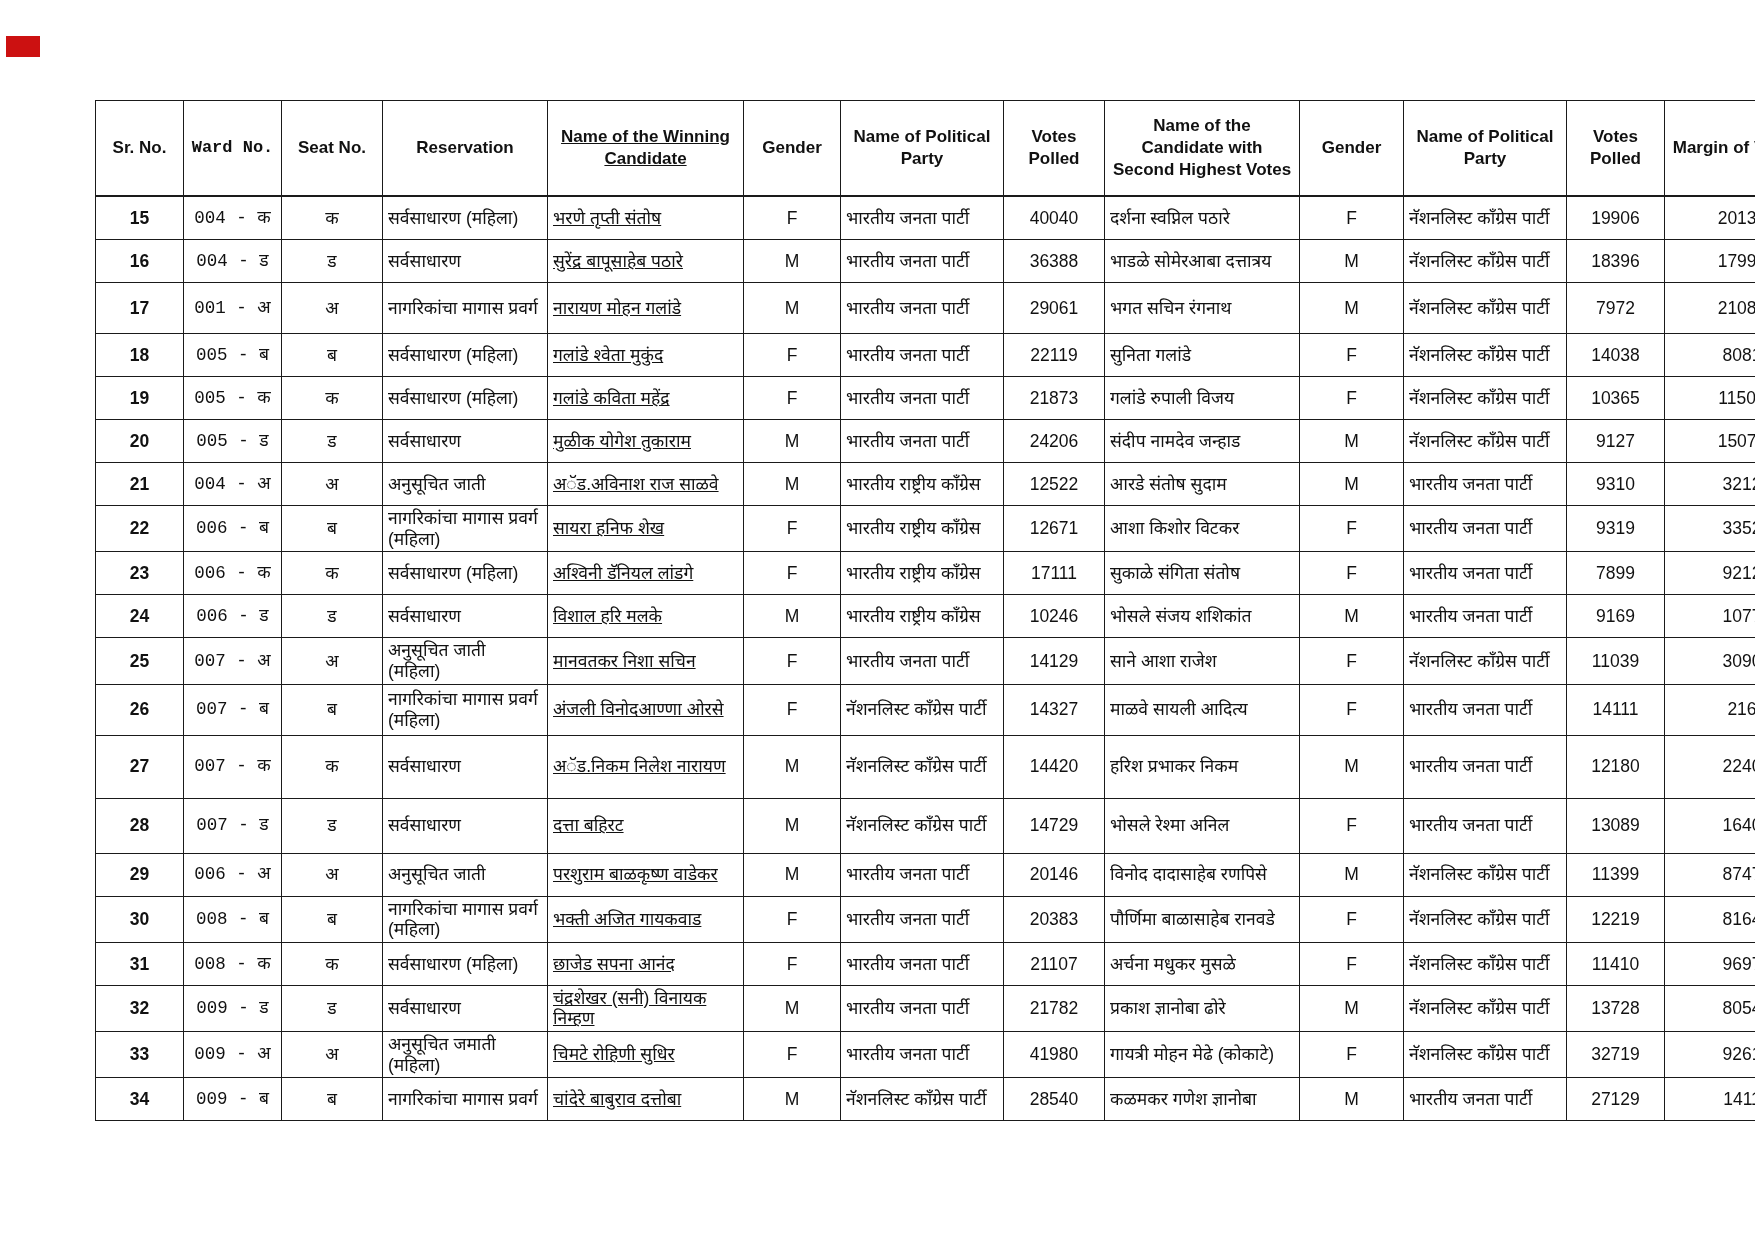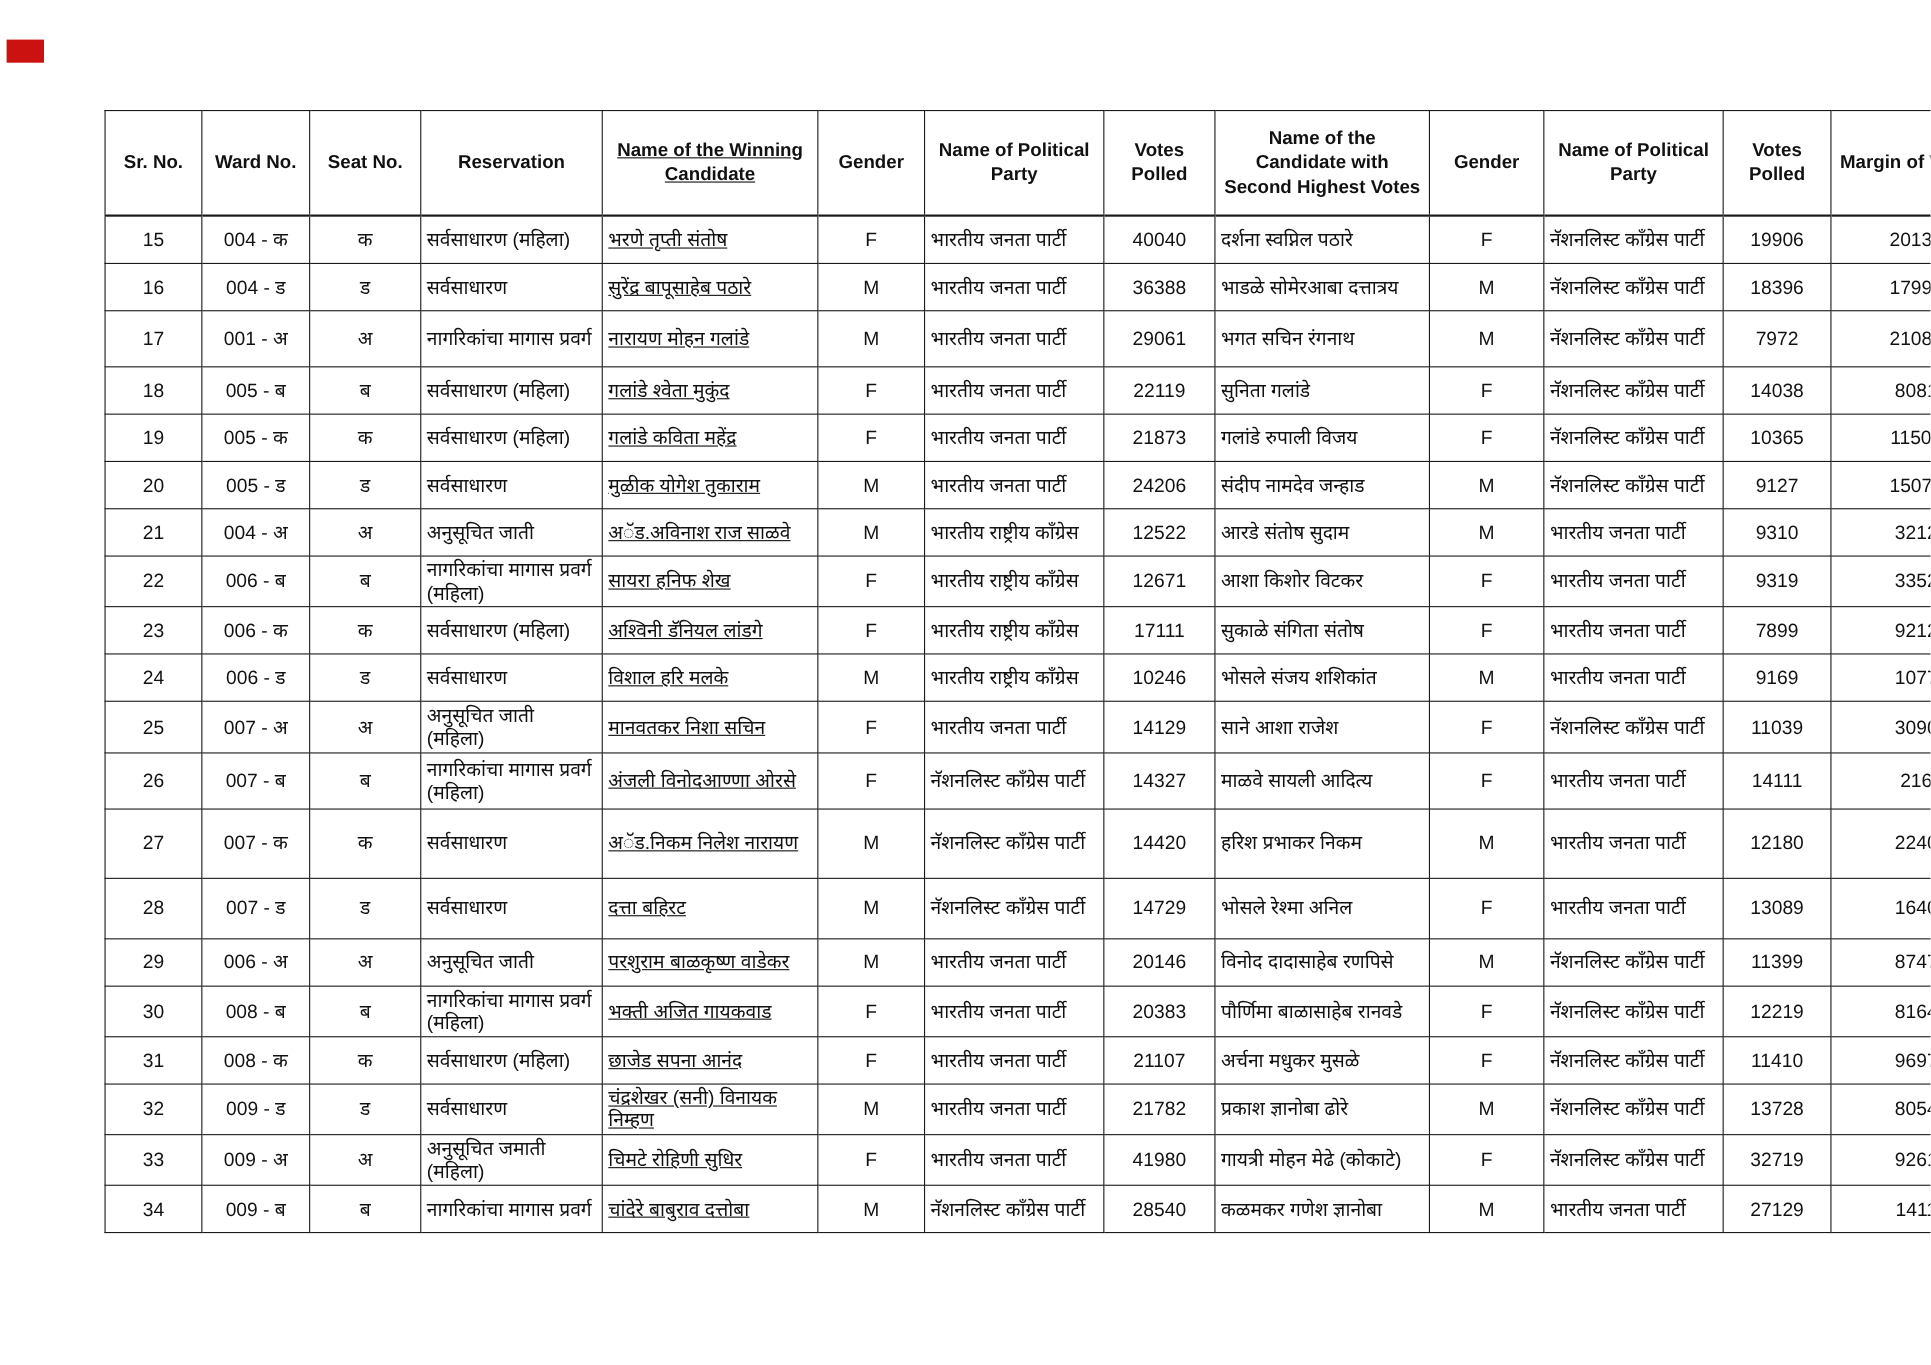--- a/index.html
+++ b/index.html
@@ -43,21 +43,21 @@
     font-size:17.5px;
     line-height:1.18;
     height:38px;
     text-align:center;
   }
   
   table.results td.col3, table.results td.col4,
   table.results td.col6, table.results td.col8,
   table.results td.col10{ text-align:left; }
   
-  .col0{width:75px;} .col1{width:85px;} .col2{width:88px;}
+  .col0{width:75px;font-weight:bold;} .col1{width:85px;font-family:Liberation Mono, monospace;} .col2{width:88px;}
   .col3{width:152px;} .col4{width:183px;text-decoration:underline;} .col5{width:84px;}
   .col6{width:150px;} .col7{width:88px;} .col8{width:182px;}
   .col9{width:91px;} .col10{width:150px;} .col11{width:85px;}
   .col12{width:142px;}
   
   tbody tr:nth-child(3) td{height:46px;}
   tbody tr:nth-child(12) td{height:46px;}
   tbody tr:nth-child(13) td{height:58px;}
   tbody tr:nth-child(14) td{height:50px;}
 </style>

